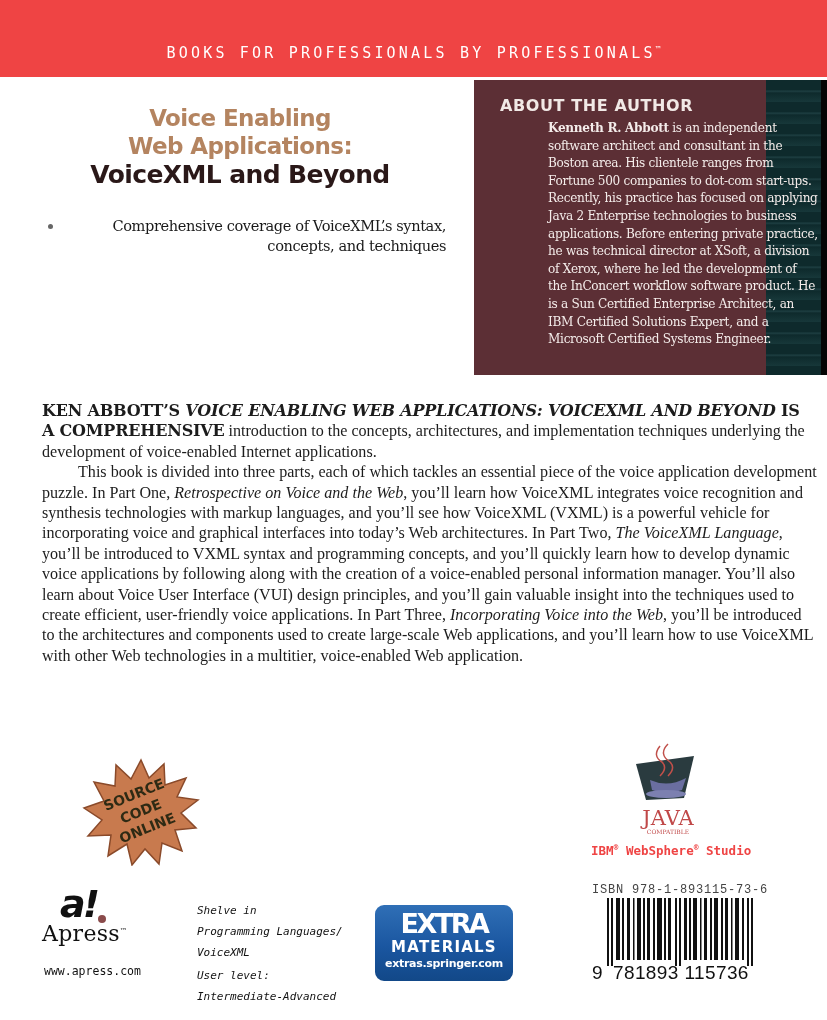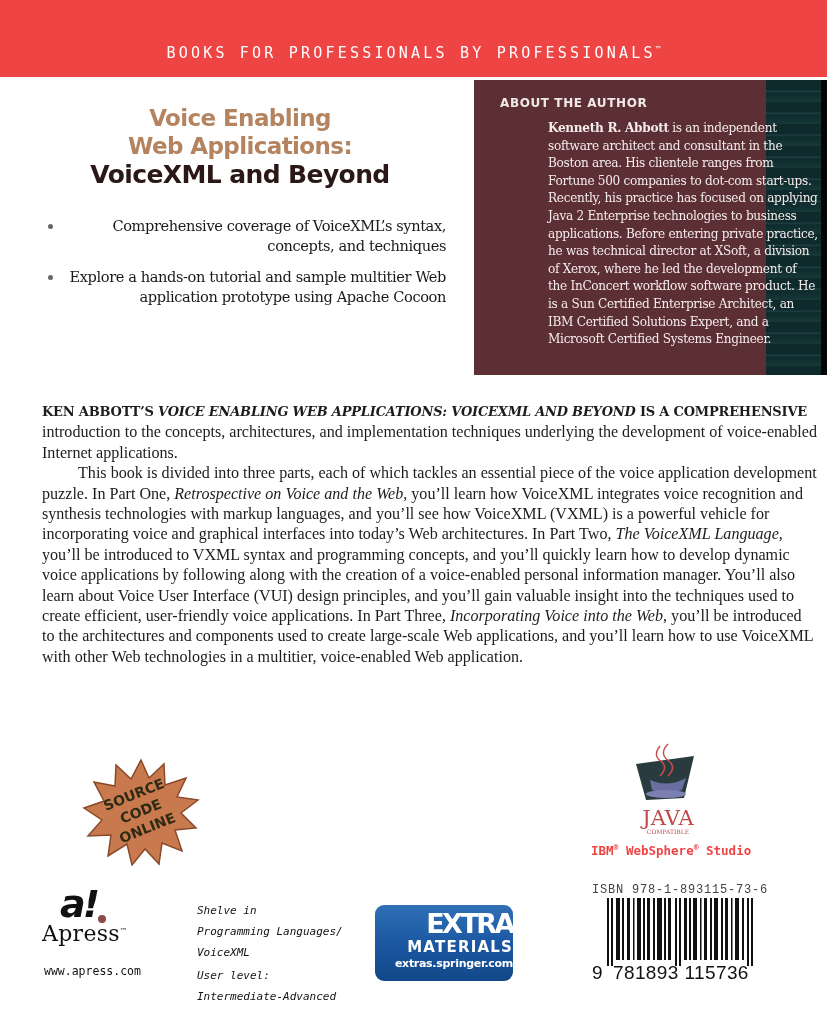--- a/index.html
+++ b/index.html
@@ -22,49 +22,49 @@
   .bullets li { position: relative; padding-left: 15px; font-size: 14.6px; line-height: 20px;
     margin-bottom: 11px; letter-spacing: -0.4px; }
   .bullets .dot { position: absolute; left: 2px; top: 8px; width: 5px; height: 5px; border-radius: 50%; background: #666; }
 
   .author-panel { position: absolute; left: 474px; top: 80px; width: 296px; height: 295px; background: #5c2f35; }
   .author-strip { position: absolute; left: 766px; top: 80px; width: 61px; height: 295px;
     background: repeating-linear-gradient(180deg, #0e2a2c 0px, #0e2a2c 10px, #1f4144 11px, #0e2a2c 13px, #17383a 22px);
   }
   .author-strip .edge { position: absolute; right: 0; top: 0; width: 6px; height: 100%; background: #050505; }
   .author-heading { position: absolute; left: 500px; top: 96px; font-family: "DejaVu Sans", sans-serif;
-    font-weight: bold; color: #f1e9e6; font-size: 12px; letter-spacing: 0.6px; }
+    font-weight: bold; color: #f1e9e6; font-size: 16px; letter-spacing: 0.6px; }
   .author-bio { position: absolute; left: 500px; top: 120px; width: 270px; color: #f4ecea;
     font-size: 12.1px; line-height: 17.6px; letter-spacing: -0.3px; margin-left: 48px; }
   .author-bio b { font-weight: bold; }
 
   .description { position: absolute; left: 42px; top: 401px; width: 775px; font-family: "Liberation Serif", serif;
     font-size: 16.1px; line-height: 20.4px; color: #1c1c1c; }
-  .description .lead { font-family: "DejaVu Serif", serif; font-weight: bold; font-size: 13px; letter-spacing: -0.2px; }
+  .description .lead { font-family: "DejaVu Serif", serif; font-weight: bold; font-size: 16px; letter-spacing: -0.2px; }
   .description .lead i { font-style: italic; }
   .description p { margin: 0; }
   .description p.indent { text-indent: 36px; }
 
   .badge { position: absolute; left: 82px; top: 758px; width: 118px; height: 108px; }
   .badge svg { width: 100%; height: 100%; }
 
   .apress-logo { position: absolute; left: 40px; top: 885px; width: 110px; height: 70px; }
   .apress-mark { position: absolute; left: 20px; top: 0; font-family: "DejaVu Sans", sans-serif;
     font-weight: bold; font-style: italic; font-size: 38px; letter-spacing: -3px; color: #111; line-height: 38px; }
   .apress-mark .bang-dot { position: absolute; left: 38px; top: 30px; width: 8px; height: 8px; border-radius: 50%; background: #8a4b4b; }
   .apress-name { position: absolute; left: 2px; top: 36px; font-family: "DejaVu Serif", serif; font-size: 22px; color: #111; letter-spacing: 0.3px; }
   .apress-name .tm { font-size: 7px; vertical-align: super; }
   .apress-url { position: absolute; left: 44px; top: 964px; font-family: "DejaVu Sans Mono", monospace; font-size: 11.5px; color: #111; }
 
   .shelve { position: absolute; left: 197px; top: 880px; font-family: "DejaVu Sans Mono", monospace; font-style: italic;
     font-size: 11px; line-height: 21px; color: #111; margin-top: 20px; }
   .shelve .gap { margin-top: 2px; }
 
   .extra { position: absolute; left: 375px; top: 905px; width: 138px; height: 76px; border-radius: 9px;
-    background: linear-gradient(180deg, #2f6fb6 0%, #1a56a0 55%, #124888 100%); text-align: right; color: #fff;
+    background: linear-gradient(180deg, #2f6fb6 0%, #1a56a0 55%, #124888 100%); text-align: center; color: #fff;
     font-family: "DejaVu Sans", sans-serif; }
   .extra .big { font-size: 27px; font-weight: bold; letter-spacing: -2.5px; line-height: 30px; margin-top: 4px; }
   .extra .mid { font-size: 15px; font-weight: bold; letter-spacing: 1.2px; line-height: 17px; }
   .extra .url { font-size: 11px; font-weight: bold; line-height: 16px; letter-spacing: -0.3px; }
 
   .java-logo { position: absolute; left: 628px; top: 742px; width: 80px; height: 94px; }
   .ibm-caption { position: absolute; left: 591px; top: 843px; font-family: "DejaVu Sans Mono", monospace; font-weight: bold;
     font-size: 12.5px; color: #ef4444; }
   .ibm-caption sup { font-size: 8px; }
 
@@ -81,21 +81,20 @@
 </div>
 
 <div class="title-block">
   <div class="title-line1">Voice Enabling</div>
   <div class="title-line2">Web Applications:</div>
   <div class="title-line3">VoiceXML and Beyond</div>
 </div>
 
 <ul class="bullets">
   <li><span class="dot"></span><span>Comprehensive coverage of VoiceXML’s syntax, concepts, and techniques</span></li>
-  <li><span class="dot"></span><span>Explore a hands-on tutorial and sample multitier Web application prototype using Apache Cocoon</span></li>
 </ul>
 
 <div class="author-panel"></div>
 <div class="author-strip">
     <div class="edge"></div>
   </div>
 <div class="author-heading">ABOUT THE AUTHOR</div>
 <div class="author-bio"><b>Kenneth R. Abbott</b><span> is an independent software architect and consultant in the Boston area. His clientele ranges from Fortune 500 companies to dot-com start-ups. Recently, his practice has focused on applying Java 2 Enterprise technologies to business applications. Before entering private practice, he was technical director at XSoft, a division of Xerox, where he led the development of the InConcert workflow software product. He is a Sun Certified Enterprise Architect, an IBM Certified Solutions Expert, and a Microsoft Certified Systems Engineer.</span></div>
 
 <div class="description">

